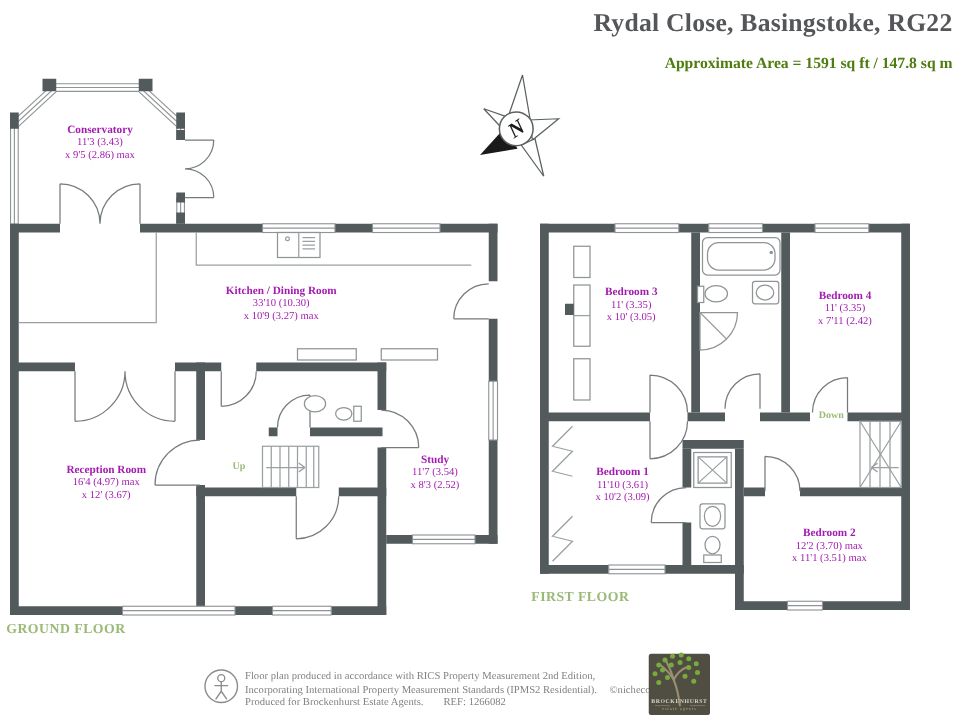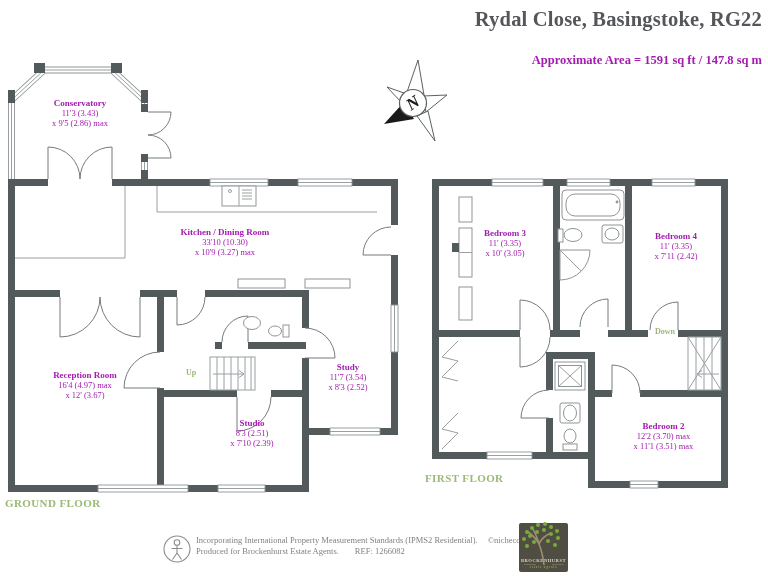--- a/index.html
+++ b/index.html
@@ -10,21 +10,21 @@
   .win{fill:#ffffff;stroke:#8f9496;stroke-width:0.9;}
   .winline{stroke:#8f9496;stroke-width:0.9;fill:none;}
   .thin{fill:none;stroke:#9aa0a2;stroke-width:1;}
   .fix{fill:#ffffff;stroke:#8f9496;stroke-width:1;}
   .door{fill:none;stroke:#757b7d;stroke-width:1;}
   .glassO{fill:none;stroke:#8f9496;stroke-width:7;}
   .glassI{fill:none;stroke:#ffffff;stroke-width:5.2;}
   .glassM{fill:none;stroke:#8f9496;stroke-width:0.9;}
   .hdr{position:absolute;top:8px;right:6px;text-align:right;}
   .hdr-title{font-size:20.5px;font-weight:bold;color:#545659;letter-spacing:0.2px;}
-  .hdr-area{margin-top:22px;font-size:12.5px;font-weight:bold;color:#a21caf;}
+  .hdr-area{margin-top:12px;font-size:12.5px;font-weight:bold;color:#4d7c0f;}
   .hdr-note{margin-top:3px;font-size:8.8px;color:#515456;}
   .room-label{position:absolute;text-align:center;color:#a21caf;line-height:10px;}
   .room-name{font-weight:bold;font-size:9px;}
   .room-dim{font-size:8.5px;}
   .floor-label{position:absolute;color:#9bb977;font-weight:bold;font-size:11px;letter-spacing:0.4px;}
   .stair-label{position:absolute;color:#9bb977;font-weight:bold;font-size:8px;}
   .footer-text{position:absolute;left:196px;top:535px;font-size:8.5px;line-height:10.5px;color:#808285;}
   .footer-row{white-space:nowrap;}
   .gap1{margin-left:10px;}
   .gap2{margin-left:16px;}
@@ -247,54 +247,55 @@
   <div class="room-label" style="left:15px;top:370px;width:140px">
     <div class="room-name">Reception Room</div>
     <div class="room-dim">16'4 (4.97) max</div>
     <div class="room-dim">x 12' (3.67)</div>
   </div>
   <div class="room-label" style="left:300px;top:362px;width:96px">
     <div class="room-name">Study</div>
     <div class="room-dim">11'7 (3.54)</div>
     <div class="room-dim">x 8'3 (2.52)</div>
   </div>
-  <div class="room-label" style="left:202px;top:418px;width:100px">
-    <div class="room-name">Studio</div>
-    <div class="room-dim">8'3 (2.51)</div>
-    <div class="room-dim">x 7'10 (2.39)</div>
-  </div>
 
   <div class="room-label" style="left:450px;top:228px;width:110px">
     <div class="room-name">Bedroom 3</div>
     <div class="room-dim">11' (3.35)</div>
     <div class="room-dim">x 10' (3.05)</div>
   </div>
   <div class="room-label" style="left:621px;top:231px;width:110px">
     <div class="room-name">Bedroom 4</div>
     <div class="room-dim">11' (3.35)</div>
     <div class="room-dim">x 7'11 (2.42)</div>
   </div>
+  <div class="room-label" style="left:440px;top:372px;width:116px">
+    <div class="room-name">Bedroom 1</div>
+    <div class="room-dim">11'10 (3.61)</div>
+    <div class="room-dim">x 10'2 (3.09)</div>
+  </div>
   <div class="room-label" style="left:600px;top:421px;width:127px">
     <div class="room-name">Bedroom 2</div>
     <div class="room-dim">12'2 (3.70) max</div>
     <div class="room-dim">x 11'1 (3.51) max</div>
   </div>
 
   <div class="stair-label" style="left:186px;top:368px">Up</div>
   <div class="stair-label" style="left:655px;top:327px">Down</div>
   <div class="floor-label" style="left:5px;top:497px">GROUND FLOOR</div>
   <div class="floor-label" style="left:425px;top:472px">FIRST FLOOR</div>
 
   <svg style="left:160px;top:530px" width="36" height="40" viewBox="160 530 36 40">
     <circle cx="177" cy="549" r="13" fill="none" stroke="#8a8c8f" stroke-width="1.1"></circle>
     <circle cx="177" cy="542.5" r="2.8" fill="none" stroke="#8a8c8f" stroke-width="1.1"></circle>
     <path d="M177,545.5 L177,553 M171.5,548.5 L182.5,548.5 M177,553 L172.5,559.5 M177,553 L181.5,559.5" fill="none" stroke="#8a8c8f" stroke-width="1.1"></path>
   </svg>
 
   <div class="footer-text">
+    <div class="footer-row">Floor plan produced in accordance with RICS Property Measurement 2nd Edition,</div>
     <div class="footer-row">
       <span>Incorporating International Property Measurement Standards (IPMS2 Residential).</span><span class="gap1">©nichecom 2025.</span>
     </div>
     <div class="footer-row">
       <span>Produced for Brockenhurst Estate Agents.</span><span class="gap2">REF: 1266082</span>
     </div>
   </div>
 
   <svg style="left:517px;top:521px" width="54" height="54" viewBox="517 521 54 54">
     <rect x="519" y="523" width="49" height="49" rx="2" fill="#504e43"></rect>

